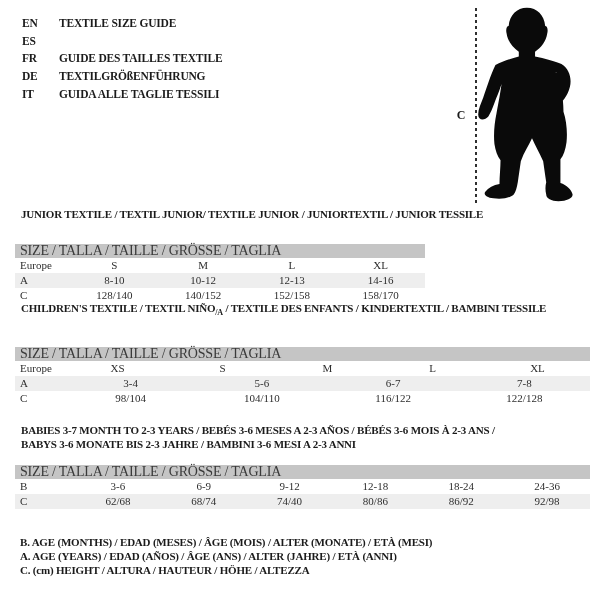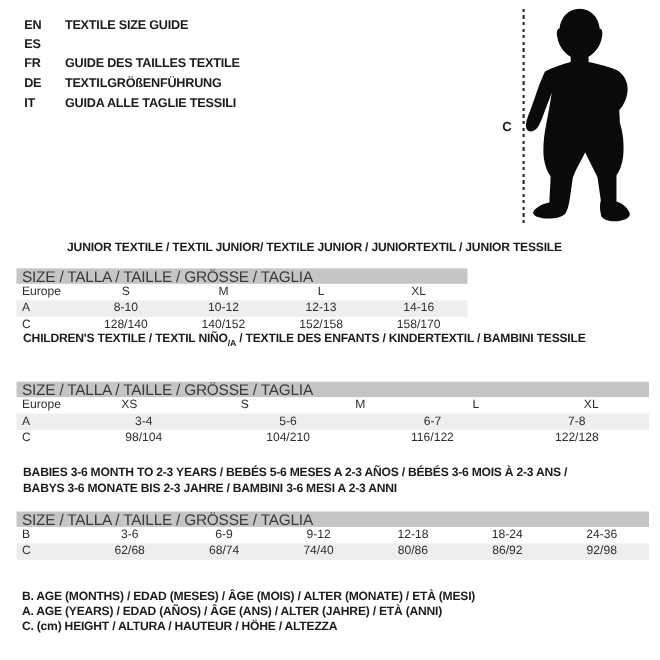--- a/index.html
+++ b/index.html
@@ -7,40 +7,40 @@
     --row-alt-bg:#eeeeee;
     --text-primary:#1b1b1b;
     --text-table:#2e2e2e;
     --bar-text:#3a3a3a;
     --silhouette:#0a0a0a;
     --measure-line:#2f2f2f;
     --page-bg:#ffffff;
   }
   html,body{margin:0;padding:0;}
   body{font-family:"Liberation Sans", sans-serif; background:#fff;}
-  .page{position:relative;width:600px;height:600px;background:var(--page-bg);overflow:hidden;}
+  .page{position:relative;width:600px;height:600px;background:var(--page-bg);overflow:hidden;font-family:Liberation Serif, serif;}
 
   
   .lang-list{position:absolute;left:22px;top:15px;}
   .lang-row{display:flex;font-weight:bold;font-size:11.5px;line-height:17.7px;color:var(--text-primary);letter-spacing:-0.2px;}
   .lang-code{width:37px;}
 
   
   .baby-svg{position:absolute;left:466px;top:5px;}
   .baby-svg path{fill:var(--silhouette);}
   .measure-line{position:absolute;left:475px;top:8px;width:2px;height:198px;
     background:repeating-linear-gradient(to bottom,var(--measure-line) 0 3px,transparent 3px 6px);}
   .measure-label{position:absolute;left:453px;top:108px;width:16px;text-align:center;
     font-weight:bold;font-size:12px;color:var(--text-primary);}
 
   
   .sec-title{position:absolute;left:21px;font-weight:bold;font-size:11px;line-height:13.5px;
     color:var(--text-primary);letter-spacing:-0.2px;white-space:nowrap;}
   .sec-title sub{font-size:8px;}
-  .title-junior{top:219px;margin-left:40px;}
+  .title-junior{top:208px;}
   .title-children{top:302px;}
   .title-babies{top:424px;}
 
   .size-table{position:absolute;left:15px;}
   .table-junior{top:244px;width:410px;--labelw:55px;}
   .table-children{top:347px;width:575px;--labelw:50px;}
   .table-babies{top:465px;width:575px;--labelw:60px;}
 
   .bar{height:14px;line-height:14px;background:var(--table-header-bg);
     font-size:14px;color:var(--bar-text);padding-left:5px;letter-spacing:-0.2px;}
@@ -170,28 +170,28 @@
     <div class="trow alt">
       <span class="lbl">A</span>
       <span class="cell">3-4</span>
       <span class="cell">5-6</span>
       <span class="cell">6-7</span>
       <span class="cell">7-8</span>
     </div>
     <div class="trow">
       <span class="lbl">C</span>
       <span class="cell">98/104</span>
-      <span class="cell">104/210</span>
+      <span class="cell">104/110</span>
       <span class="cell">116/122</span>
       <span class="cell">122/128</span>
     </div>
   </div>
 
   <div class="sec-title title-babies">
-    <div>BABIES 3-6 MONTH TO 2-3 YEARS / BEBÉS 5-6 MESES A 2-3 AÑOS / BÉBÉS 3-6 MOIS À 2-3 ANS /</div>
+    <div>BABIES 3-7 MONTH TO 2-3 YEARS / BEBÉS 3-6 MESES A 2-3 AÑOS / BÉBÉS 3-6 MOIS À 2-3 ANS /</div>
     <div>BABYS 3-6 MONATE BIS 2-3 JAHRE / BAMBINI 3-6 MESI A 2-3 ANNI</div>
   </div>
   <div class="size-table table-babies">
     <div class="bar">SIZE / TALLA / TAILLE / GRÖSSE / TAGLIA</div>
     <div class="trow">
       <span class="lbl">B</span>
       <span class="cell">3-6</span>
       <span class="cell">6-9</span>
       <span class="cell">9-12</span>
       <span class="cell">12-18</span>

